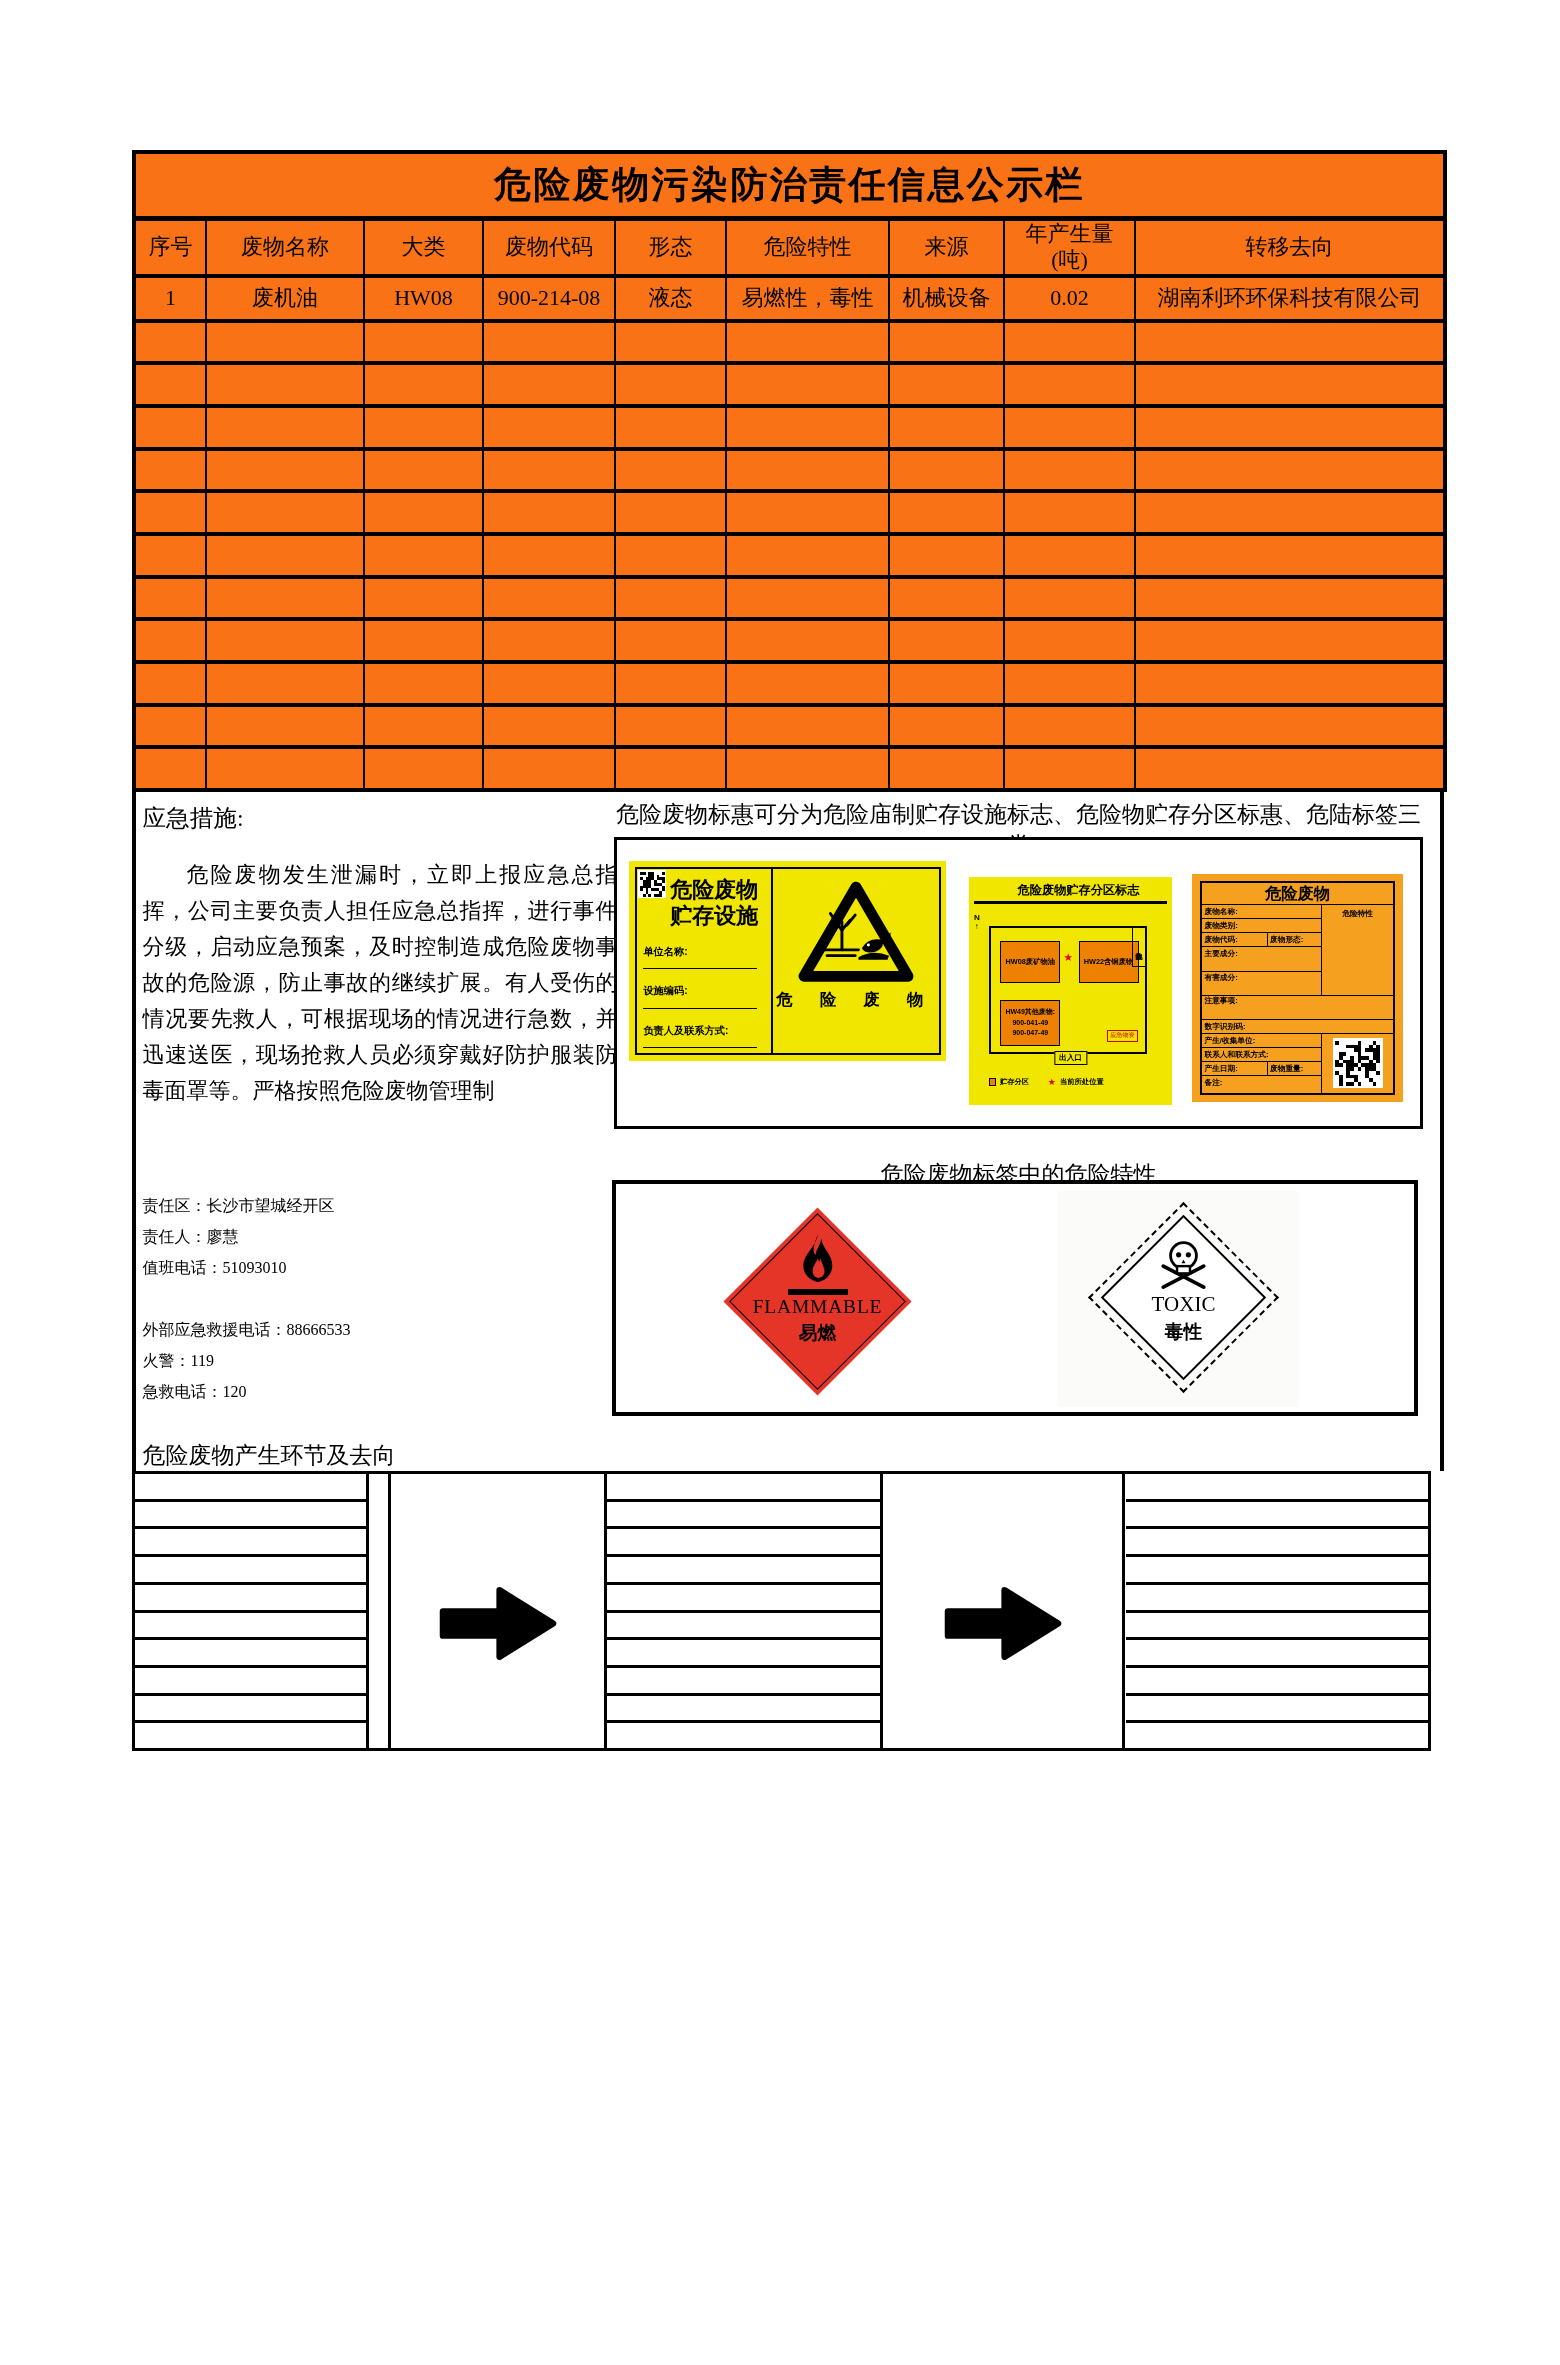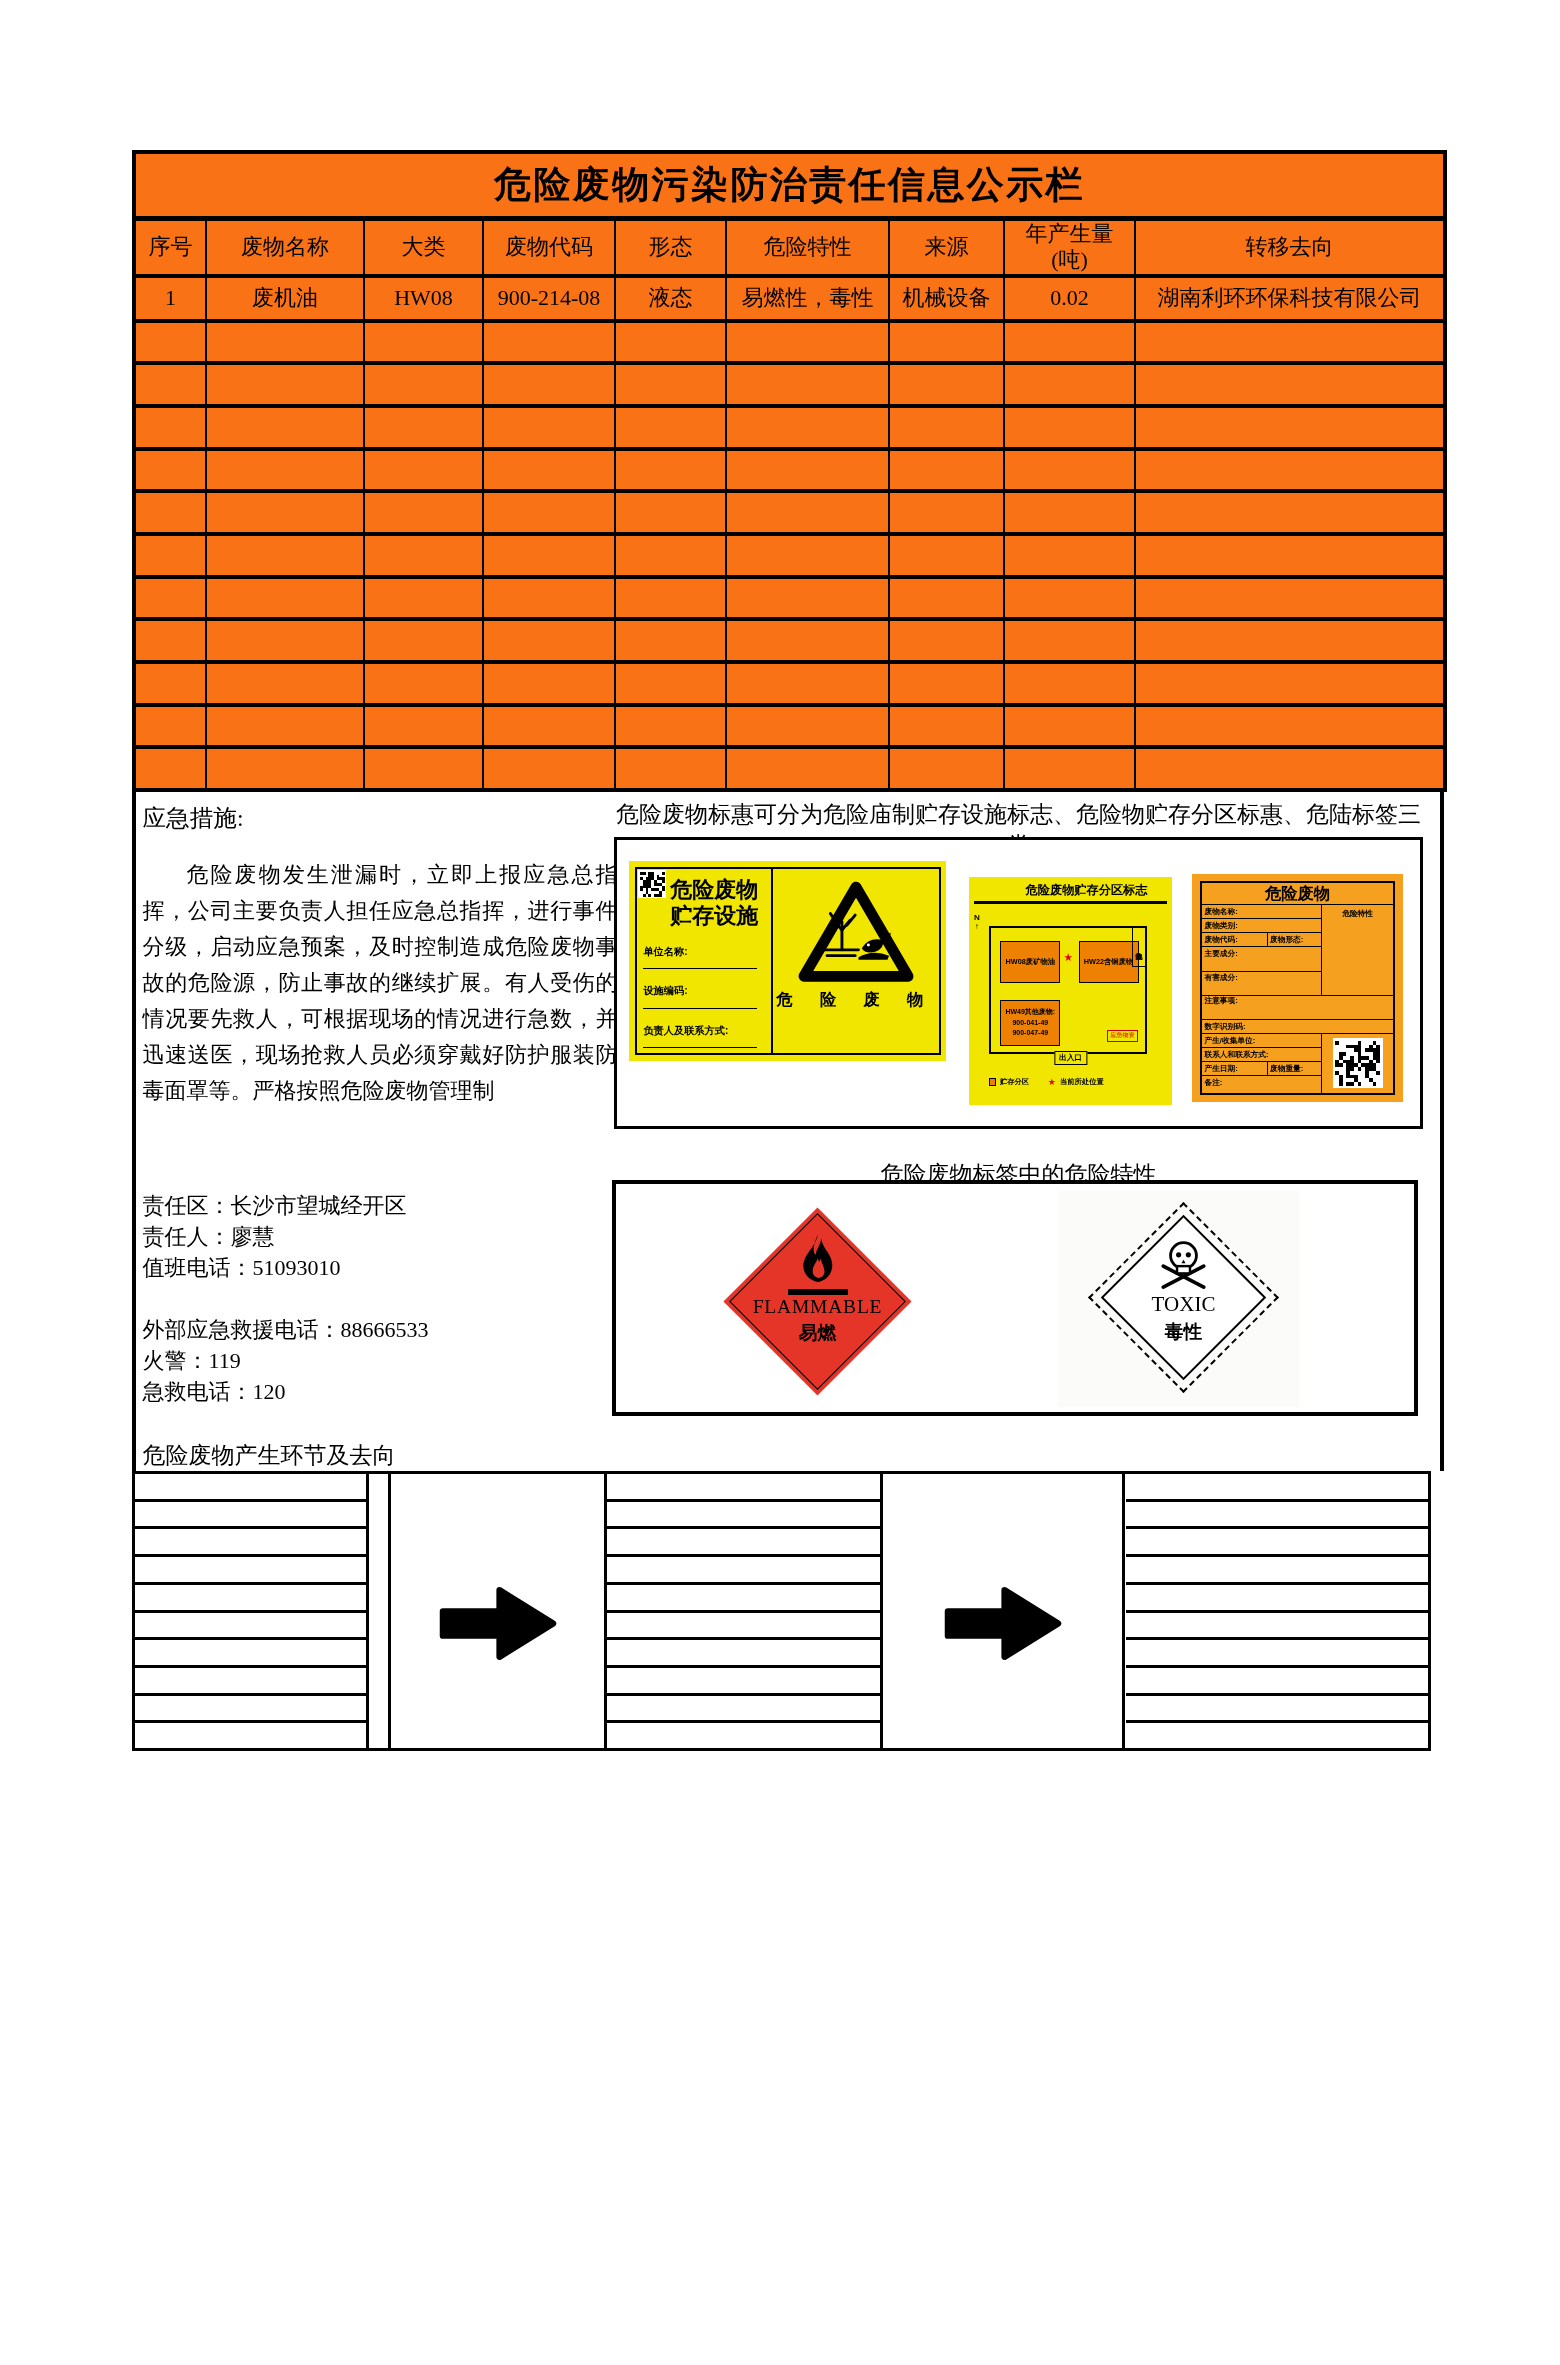--- a/index.html
+++ b/index.html
@@ -33,39 +33,39 @@
   .two-line{line-height:1.2;}
   
   .mid{
     position:absolute;left:132px;top:792px;width:1312px;height:679px;
     border-left:4.1px solid #000;border-right:4.1px solid #000;background:#fff;
   }
   .emg-label{position:absolute;left:6.5px;top:9.8px;font-size:23.6px;}
   .labels-caption{position:absolute;left:478px;top:6.5px;width:809px;text-align:center;font-size:23px;}
   .emg-text{position:absolute;left:6.5px;top:65px;width:475px;font-size:22px;line-height:36px;
     text-align:justify;text-indent:2em;}
-  .contacts{position:absolute;left:6.5px;top:398px;font-size:22px;line-height:31px;}
+  .contacts{position:absolute;left:6.5px;top:398px;font-size:16px;line-height:31px;}
   .contacts div{min-height:31px;}
   .flow-caption{position:absolute;left:6.5px;top:648px;font-size:23px;}
   
   .img-box{position:absolute;left:478px;top:45px;width:809px;height:292px;border:3.3px solid #000;background:#fff;}
   
   .fac{position:absolute;left:12.2px;top:21px;width:317px;height:200px;background:var(--sign_yellow);padding:5.7px;}
   .fac-in{width:100%;height:100%;border:2.4px solid #000;display:flex;position:relative;}
   .fac-left{width:45%;border-right:2.4px solid #000;position:relative;padding:3.3px 6.5px;}
   .fac-right{width:55%;display:flex;flex-direction:column;align-items:center;justify-content:flex-start;padding-top:8.1px;}
   .fac-title{margin-top:4.9px;margin-left:21px;text-align:center;
     font-family:"Liberation Sans","DejaVu Sans",sans-serif;font-weight:700;font-size:22px;line-height:1.2;}
   .fac-field{font-size:10.2px;font-family:"Liberation Sans","DejaVu Sans",sans-serif;font-weight:700;margin-top:15px;}
   .fac-line{border-bottom:1.6px solid #000;height:10.6px;width:94%;}
   .fac-caption{font-family:"Liberation Sans","DejaVu Sans",sans-serif;font-weight:700;
     font-size:16.3px;letter-spacing:11.4px;margin-top:1.6px;white-space:nowrap;}
   
   .part{position:absolute;left:352px;top:37px;width:203px;height:228px;background:var(--sign_yellow);}
-  .part-title{position:absolute;top:4.9px;left:16px;width:100%;text-align:center;
+  .part-title{position:absolute;top:4.9px;left:8px;width:100%;text-align:center;
     font-family:"Liberation Sans","DejaVu Sans",sans-serif;font-weight:700;font-size:12.2px;}
   .part-rule{position:absolute;top:24.4px;left:4.9px;right:4.9px;height:2.4px;background:#000;}
   .part-n{position:absolute;left:4.9px;top:37px;font-size:8.1px;font-weight:700;
     font-family:"Liberation Sans","DejaVu Sans",sans-serif;line-height:1.1;text-align:center;}
   .part-inner{position:absolute;left:19.5px;top:49px;width:158px;height:128px;border:2.4px solid #000;}
   .zone{position:absolute;background:var(--zone_orange);border:1.6px solid #000;
     display:flex;flex-direction:column;align-items:center;justify-content:center;
     font-family:"Liberation Sans","DejaVu Sans",sans-serif;font-weight:700;font-size:7.3px;line-height:1.5;text-align:center;}
   .z1{left:9.8px;top:13px;width:60px;height:42px;}
   .z2{left:88px;top:13px;width:60px;height:42px;}

